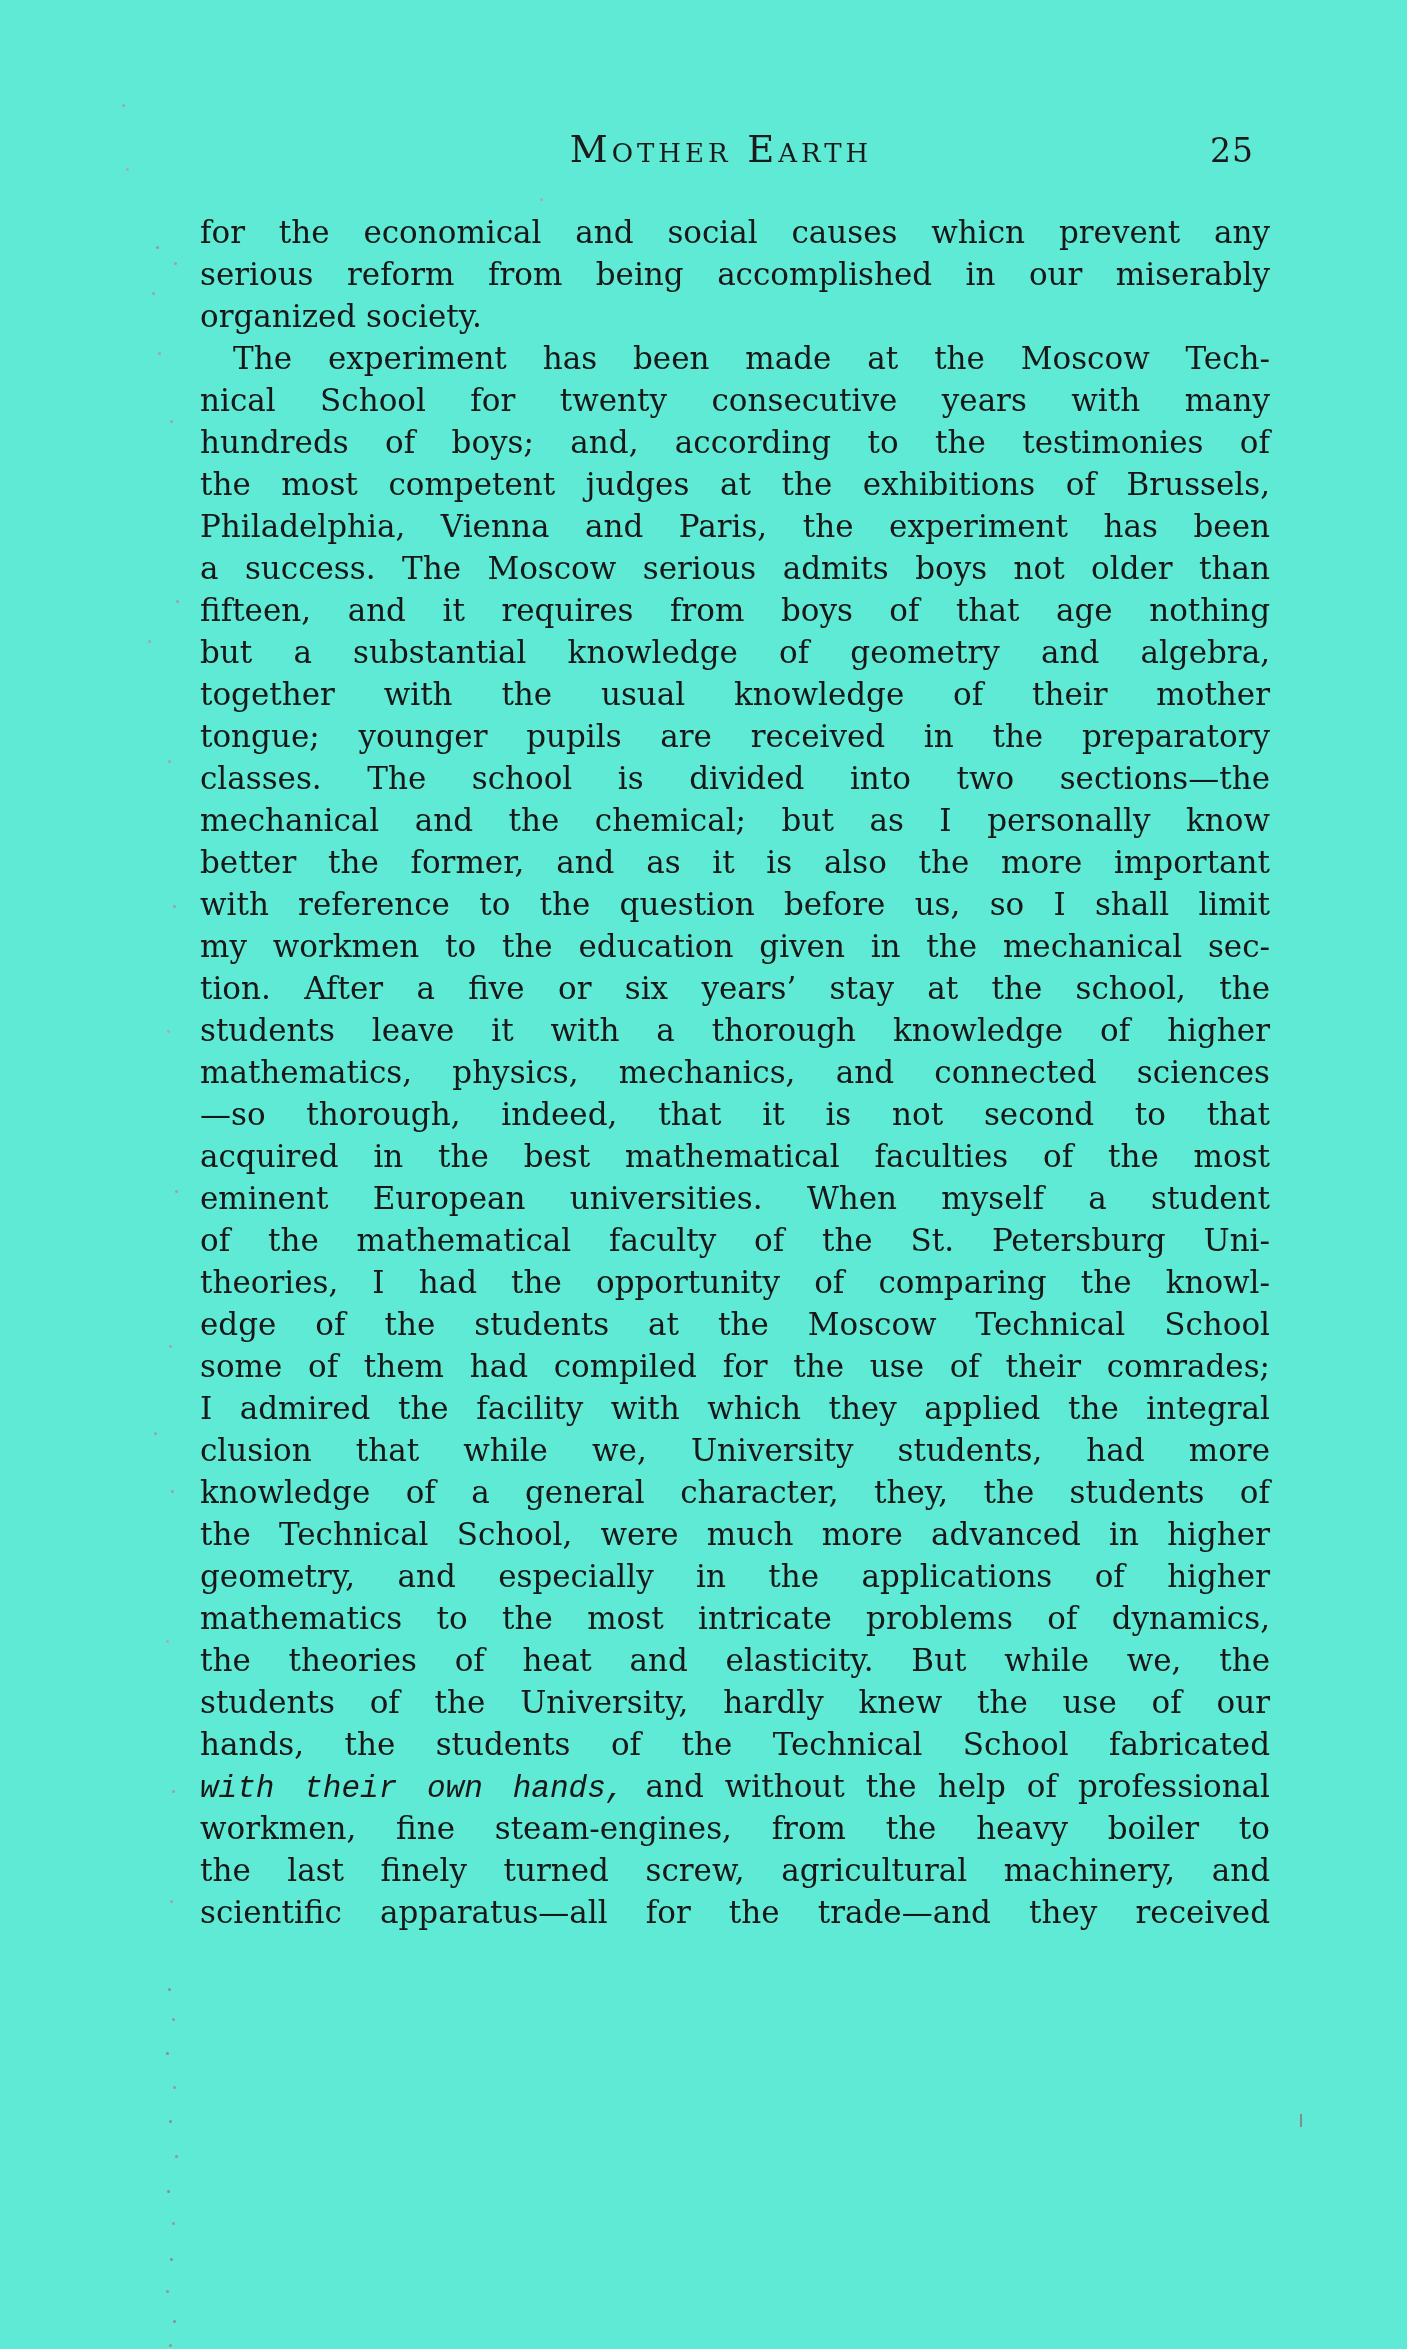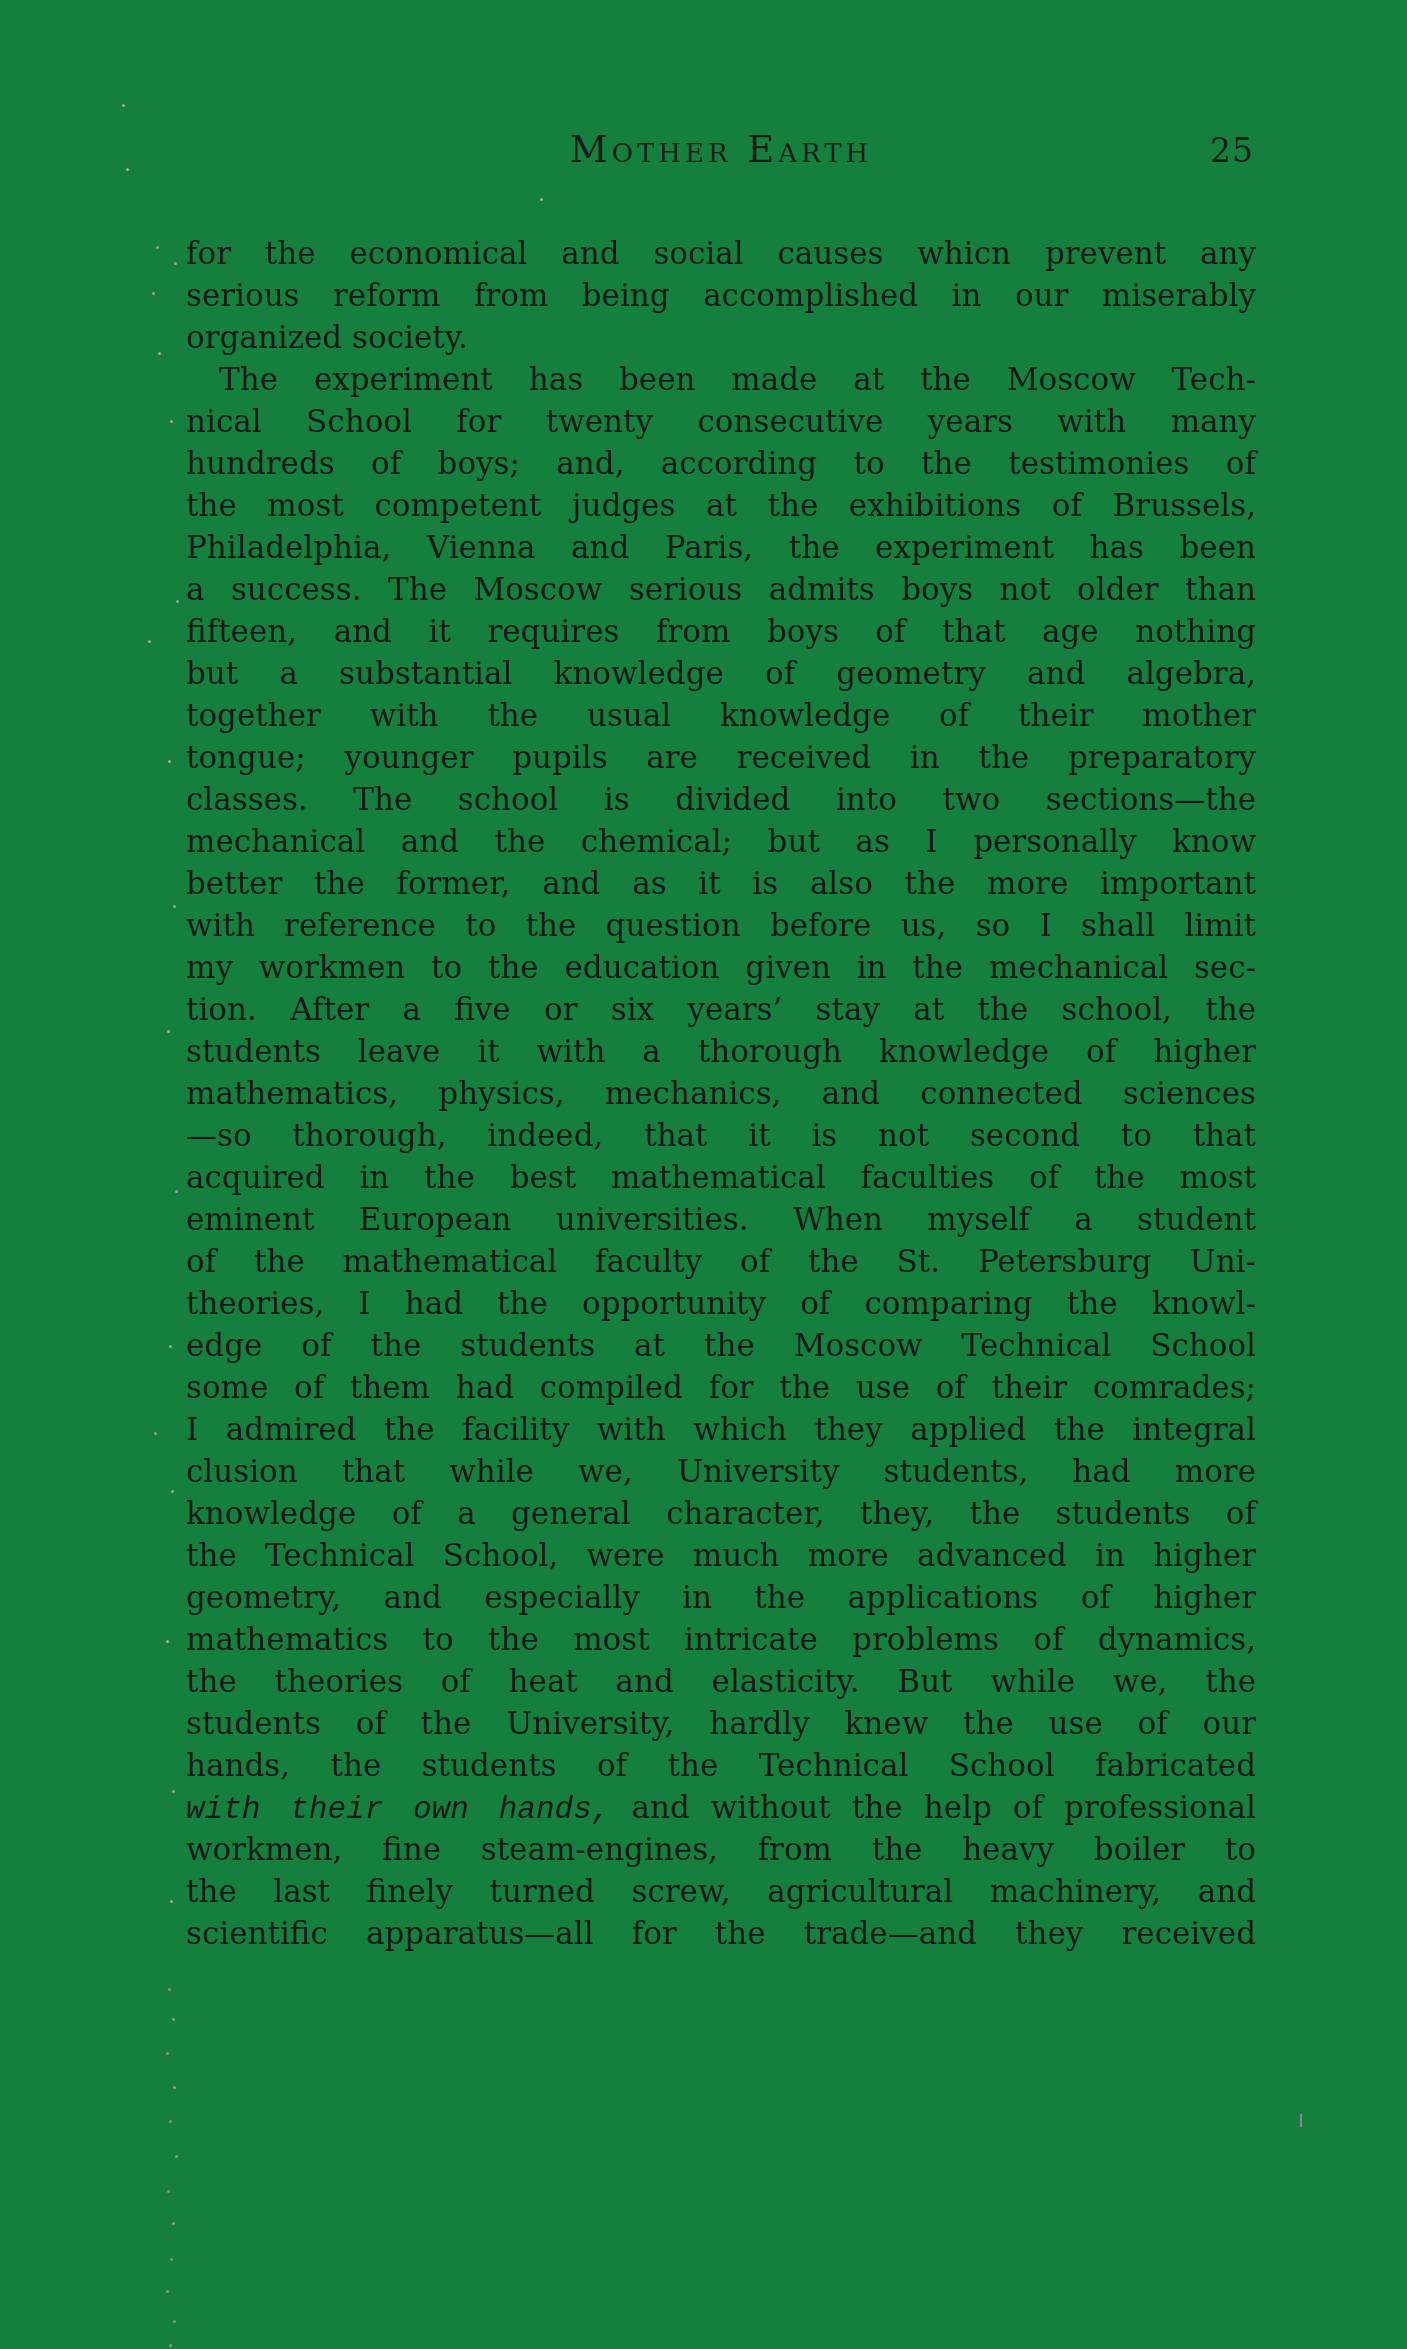--- a/index.html
+++ b/index.html
@@ -4,21 +4,21 @@
 <style>
   html, body {
     margin: 0;
     padding: 0;
     background: #ffffff;
   }
   .page {
     position: relative;
     width: 1407px;
     height: 2349px;
-    background: #15803d;
+    background: #5eead4;
     overflow: hidden;
     font-family: "DejaVu Serif", "Liberation Serif", serif;
     color: #161616;
   }
 
   
   .page-header {
     position: absolute;
     left: 186px;
     top: 128px;
@@ -41,26 +41,25 @@
     right: 2px;
     top: 3px;
     font-size: 33px;
     letter-spacing: 1px;
     color: #1b1b1b;
   }
 
   
   .page-body {
     position: absolute;
-    left: 186px;
+    left: 200px;
     top: 211px;
     width: 1070px;
     font-size: 31px;
     line-height: 42px;
-    margin-top: 21px;
   }
   .line {
     text-align: justify;
     text-align-last: justify;
     height: 42px;
     overflow: visible;
     color: #181818;
   }
   .line.end {
     text-align-last: left;

